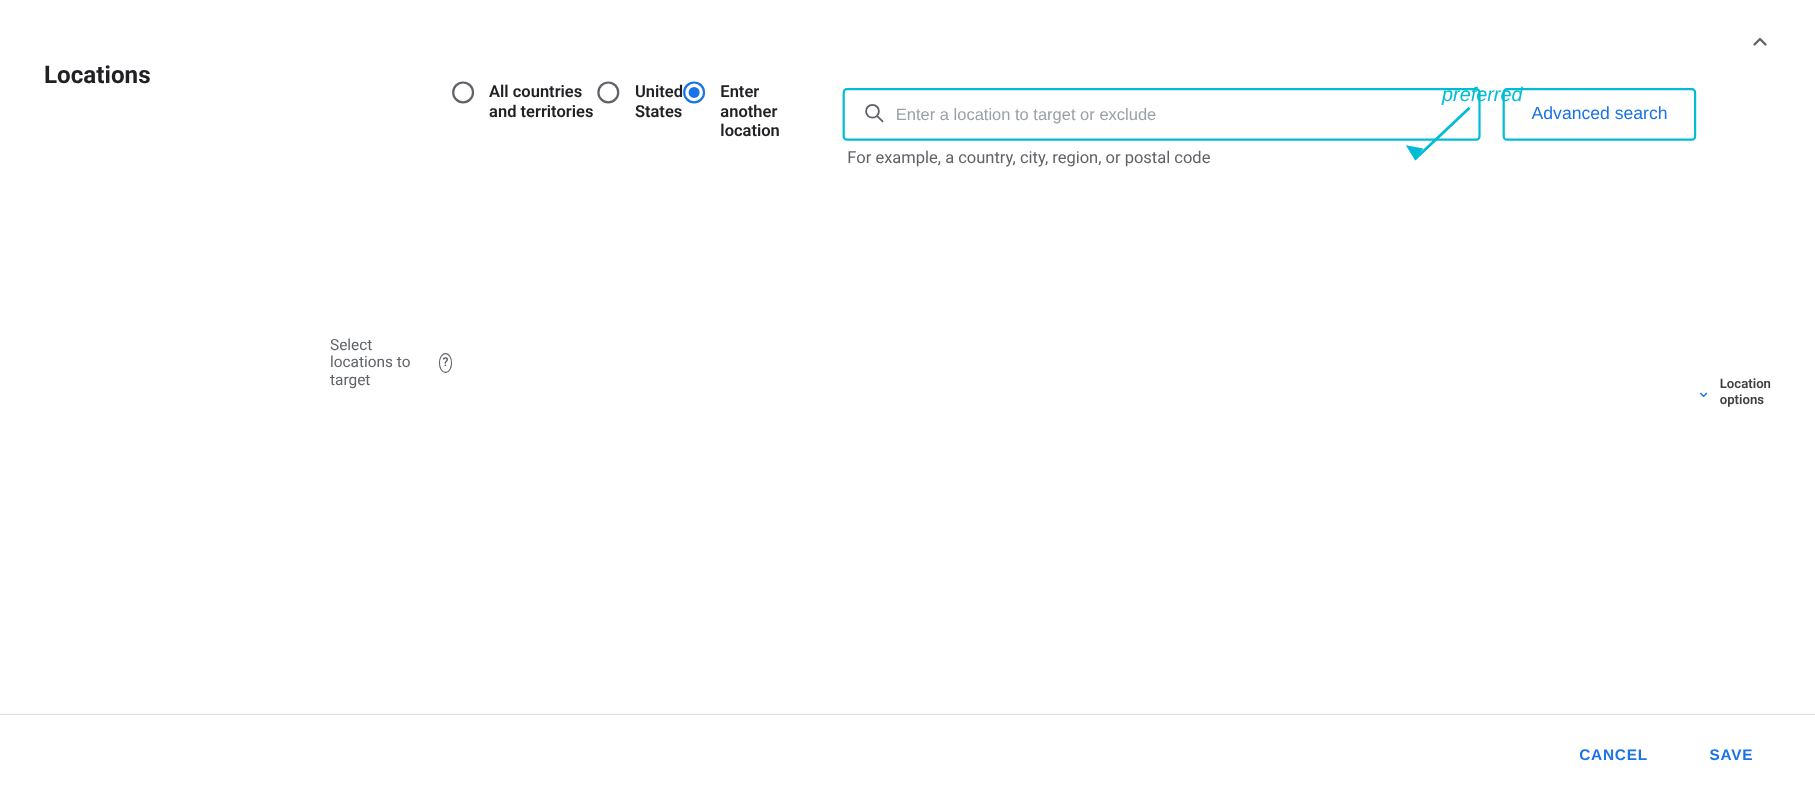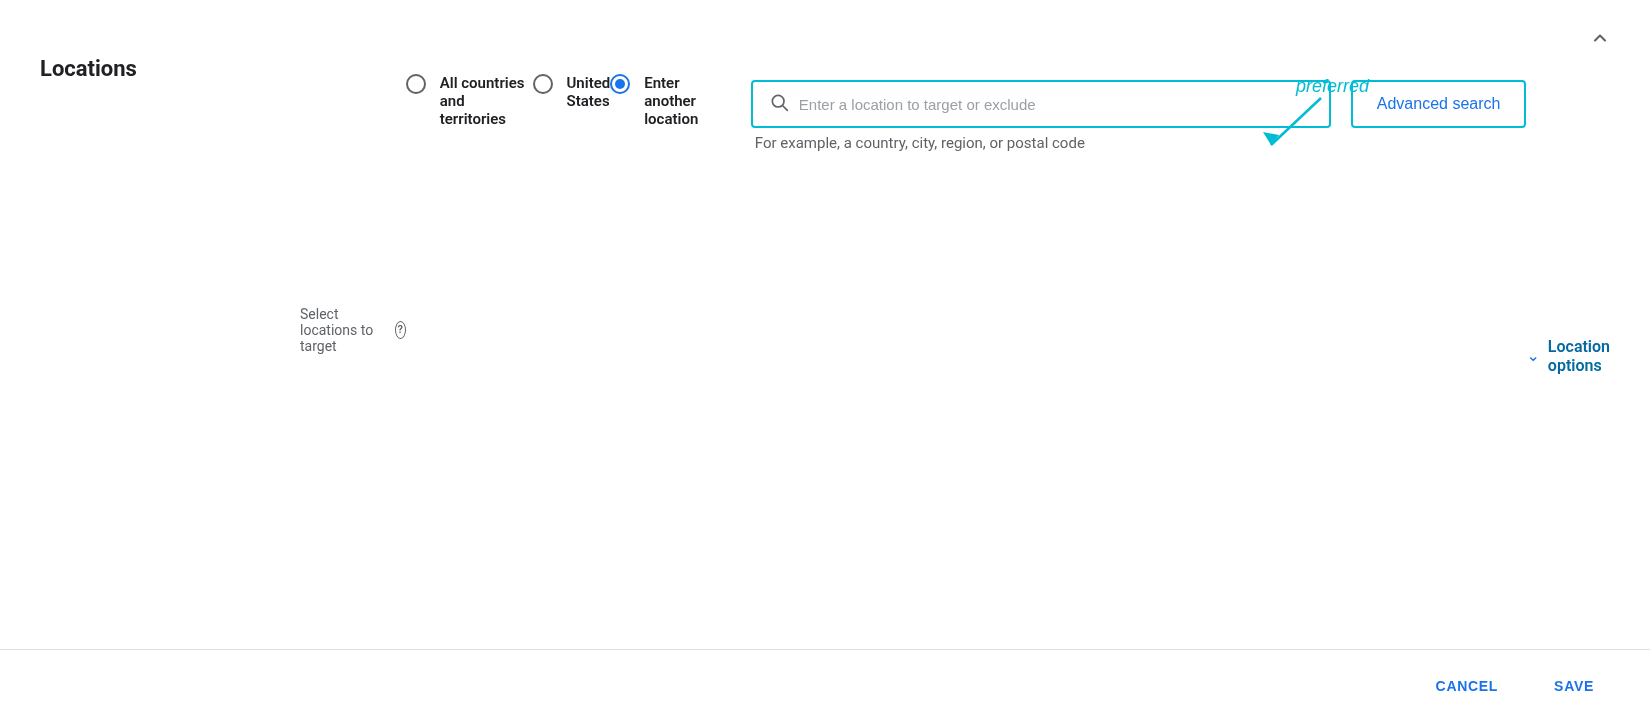--- a/index.html
+++ b/index.html
@@ -178,23 +178,23 @@
       margin-top: 28px;
       cursor: pointer;
     }
 
     .chevron-down {
       color: #1a73e8;
       font-size: 16px;
     }
 
     .location-options-label {
-      font-size: 16px;
-      font-weight: 600;
-      color: #0369a1;
+      font-size: 12px;
+      font-weight: 600;
+      color: #404040;
     }
 
     .collapse-btn {
       position: absolute;
       top: 28px;
       right: 40px;
       background: none;
       border: none;
       cursor: pointer;
       color: #5f6368;

